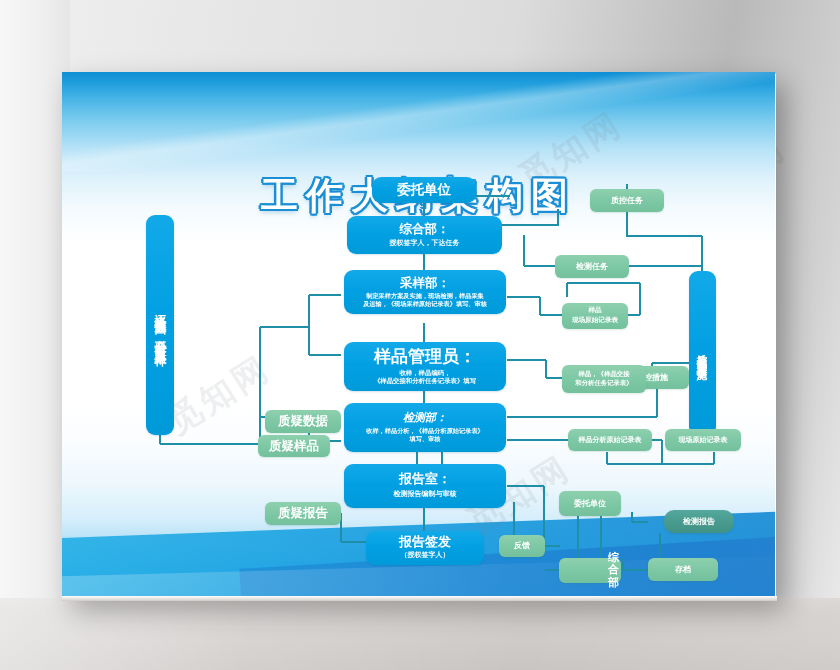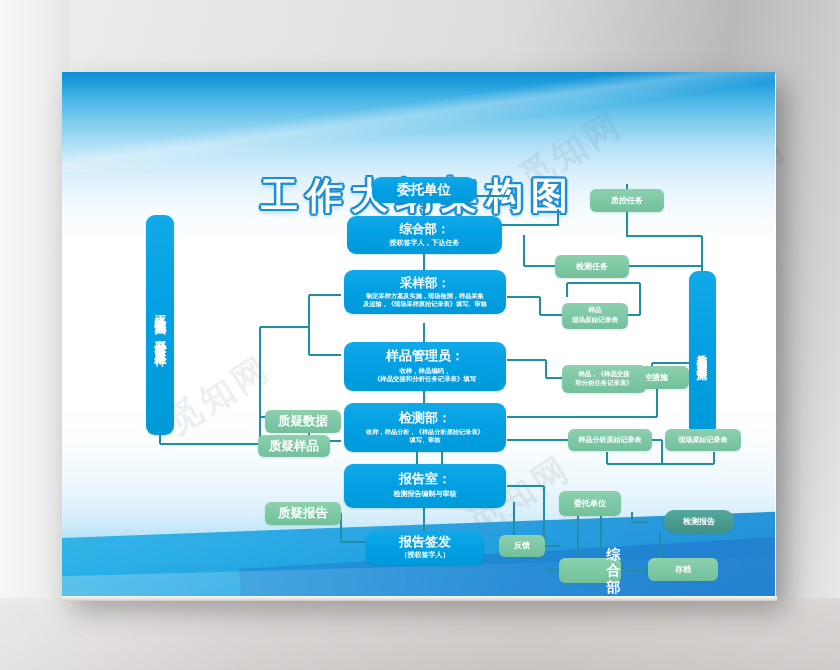--- a/index.html
+++ b/index.html
@@ -295,27 +295,27 @@
       <div class="t2" style="font-size:7px;margin-top:2px;">授权签字人，下达任务</div>
     </div>
 
     <div class="node blue" style="left:282px;top:198px;width:162px;height:44px;">
       <div class="t1" style="font-size:12.5px;">采样部：</div>
       <div class="t2" style="font-size:6.2px;margin-top:2px;white-space:pre-line;">制定采样方案及实施，现场检测，样品采集
 及运输，《现场采样原始记录表》填写、审核</div>
     </div>
 
     <div class="node blue" style="left:282px;top:270px;width:162px;height:49px;">
-      <div class="t1" style="font-size:13px;font-family:Liberation Mono, monospace;">样品管理员：</div>
+      <div class="t1" style="font-size:17px;">样品管理员：</div>
       <div class="t2" style="font-size:6.4px;margin-top:2px;white-space:pre-line;">收样，样品编码，
 《样品交接和分析任务记录表》填写</div>
     </div>
 
     <div class="node blue" style="left:282px;top:331px;width:162px;height:49px;">
-      <div class="t1" style="font-size:13px;">检测部：</div>
+      <div class="t1" style="font-size:11px;font-style:italic;">检测部：</div>
       <div class="t2" style="font-size:6.2px;margin-top:2px;white-space:pre-line;">收样，样品分析，《样品分析原始记录表》
 填写、审核</div>
     </div>
 
     <div class="node blue" style="left:282px;top:392px;width:162px;height:44px;">
       <div class="t1" style="font-size:13px;">报告室：</div>
       <div class="t2" style="font-size:7px;margin-top:3px;">检测报告编制与审核</div>
     </div>
 
     <div class="node blue" style="left:304px;top:459px;width:118px;height:34px;">
@@ -381,21 +381,21 @@
 
     <div class="node green" style="left:437px;top:463px;width:46px;height:22px;">
       <div class="t1" style="font-size:8px;">反馈</div>
     </div>
 
     <div class="node green" style="left:497px;top:419px;width:62px;height:25px;">
       <div class="t1" style="font-size:8px;">委托单位</div>
     </div>
 
     <div class="node green" style="left:497px;top:486px;width:62px;height:25px;">
-      <div class="t1" style="font-size:14px;margin-left:47px;">综合部</div>
+      <div class="t1" style="font-size:11px;margin-left:47px;">综合部</div>
     </div>
 
     <div class="node teal" style="left:586px;top:438px;width:70px;height:23px;">
       <div class="t1" style="font-size:8px;">检测报告</div>
     </div>
 
     <div class="node green" style="left:586px;top:486px;width:70px;height:23px;">
       <div class="t1" style="font-size:8px;">存档</div>
     </div>
 

